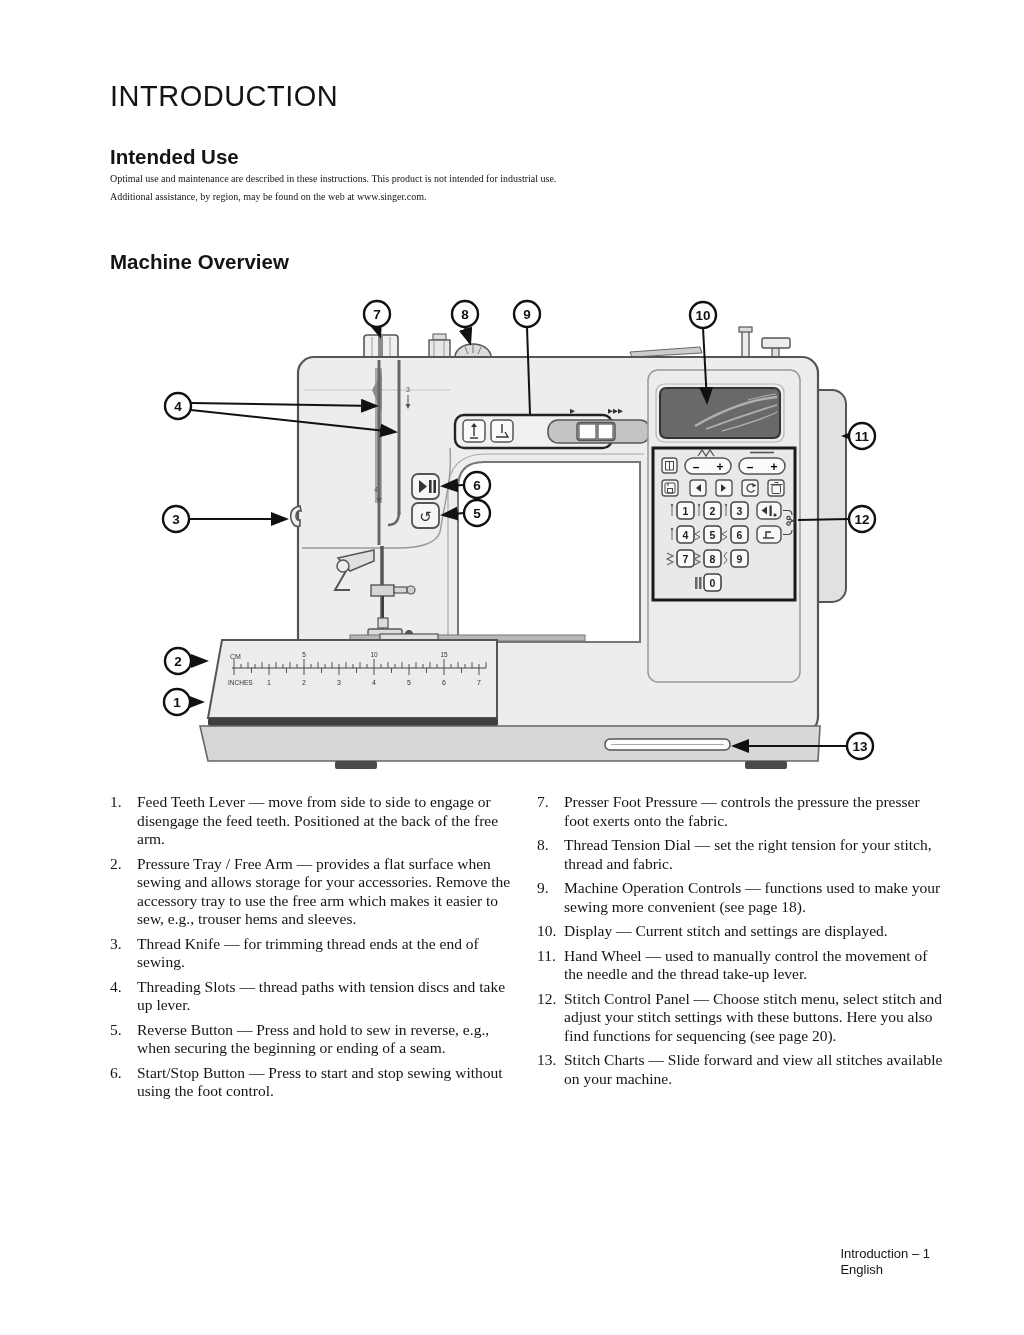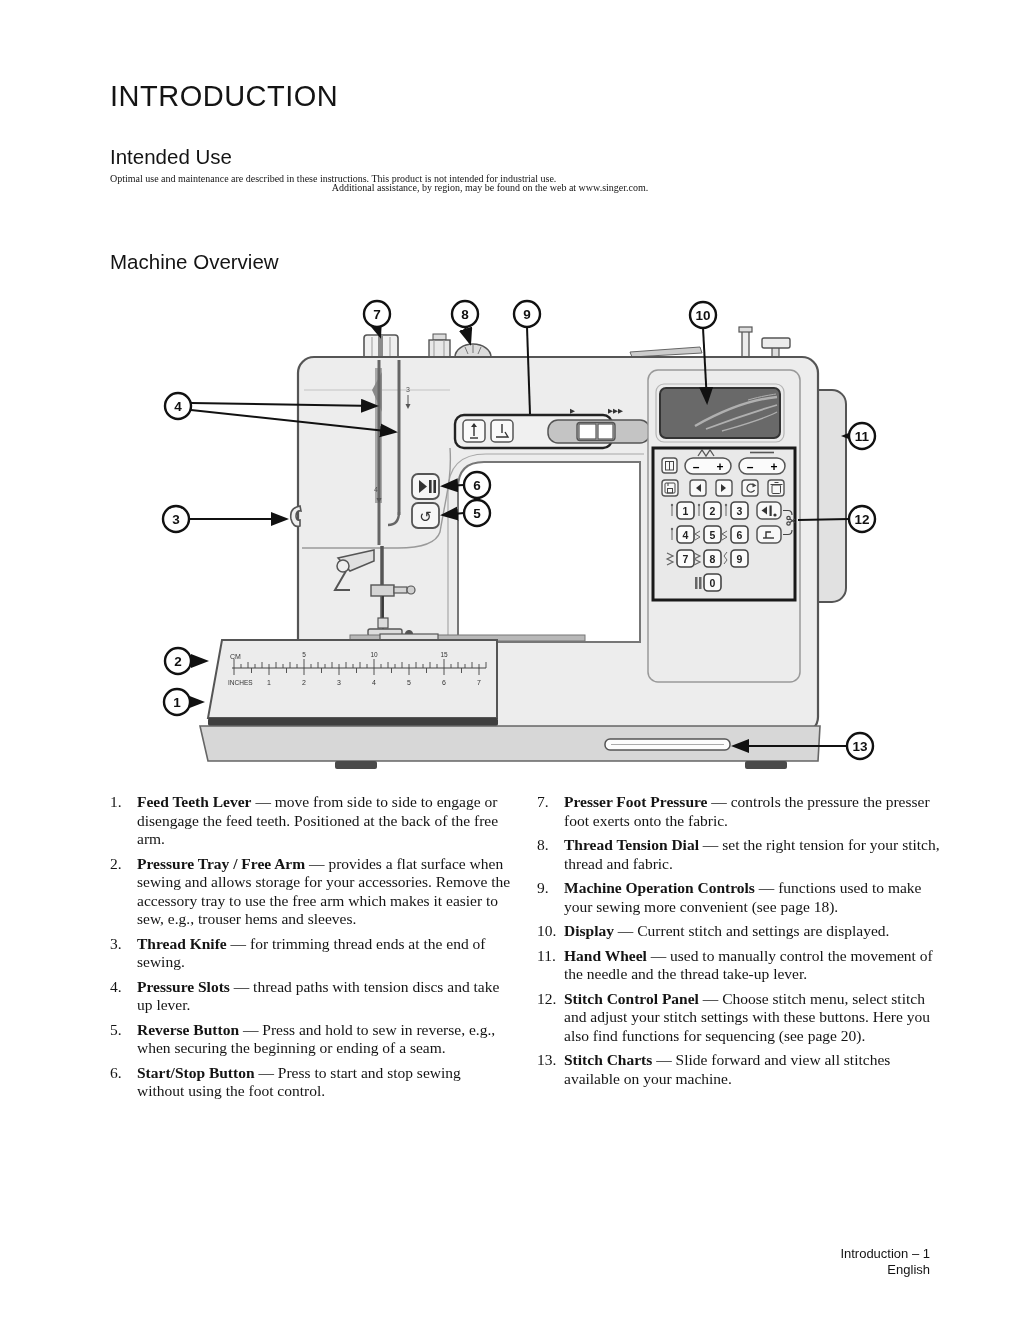--- a/index.html
+++ b/index.html
@@ -1,32 +1,32 @@
 <!DOCTYPE html>
 <html><head>
 <meta charset="utf-8">
 <style>
   html,body{margin:0;padding:0;background:#fff;}
   body{width:1024px;height:1335px;position:relative;font-family:"Liberation Serif",serif;color:#141414;overflow:hidden;}
   .abs{position:absolute;}
   .h1{left:110px;top:80px;font-family:"Liberation Sans",sans-serif;font-weight:normal;font-size:29px;letter-spacing:.5px;}
-  .h2{font-family:"Liberation Sans",sans-serif;font-weight:normal;font-size:20.5px;text-align:right;}
+  .h2{font-family:"Liberation Sans",sans-serif;font-weight:bold;font-size:20.5px;text-align:right;}
   #h-intended{left:110px;top:145px;}
   #h-overview{left:110px;top:250px;}
   .para{left:110px;font-size:10px;width:760px;}
   #para1{top:173px;}
-  #para2{top:182px;text-align:center;}
+  #para2{top:191px;}
   .col{top:793px;}
   #col-left{left:110px;width:402px;}
   #col-right{left:537px;width:406px;}
   ol.ovlist{list-style:none;margin:0;padding:0;}
   ol.ovlist li{position:relative;padding-left:27px;margin-bottom:6px;font-size:15.5px;line-height:18.5px;}
   ol.ovlist .num{position:absolute;left:0;top:0;}
-  ol.ovlist .term{font-weight:bold;}
-  #footer{right:94px;top:1246px;text-align:right;font-family:"Liberation Sans",sans-serif;font-size:13px;line-height:16px;}
+  ol.ovlist .term{font-weight:normal;}
+  #footer{right:94px;top:1246px;text-align:left;font-family:"Liberation Sans",sans-serif;font-size:13px;line-height:16px;}
   svg text{font-family:"Liberation Sans",sans-serif;}
   .callout-num{font-weight:bold;font-size:13.5px;}
 </style>
 </head>
 <body>
 
 <div class="abs h1">INTRODUCTION</div>
 <div class="abs h2" id="h-intended">Intended Use</div>
 <div class="abs para" id="para1">Optimal use and maintenance are described in these instructions. This product is not intended for industrial use.</div>
 <div class="abs para" id="para2">Additional assistance, by region, may be found on the web at www.singer.com.</div>
@@ -418,21 +418,21 @@
         <text x="710" y="460.8" text-anchor="middle" fill="#111" class="callout-num">13</text>
       </g>
     </g>
 </svg>
 
 <div class="abs col" id="col-left">
   <ol class="ovlist" id="list-left">
       <li><span class="num">1.</span><span class="term">Feed Teeth Lever</span><span> — move from side to side to engage or disengage the feed teeth. Positioned at the back of the free arm.</span></li>
       <li><span class="num">2.</span><span class="term">Pressure Tray / Free Arm</span><span> — provides a flat surface when sewing and allows storage for your accessories. Remove the accessory tray to use the free arm which makes it easier to sew, e.g., trouser hems and sleeves.</span></li>
       <li><span class="num">3.</span><span class="term">Thread Knife</span><span> — for trimming thread ends at the end of sewing.</span></li>
-      <li><span class="num">4.</span><span class="term">Pressure Slots</span><span> — thread paths with tension discs and take up lever.</span></li>
+      <li><span class="num">4.</span><span class="term">Threading Slots</span><span> — thread paths with tension discs and take up lever.</span></li>
       <li><span class="num">5.</span><span class="term">Reverse Button</span><span> — Press and hold to sew in reverse, e.g., when securing the beginning or ending of a seam.</span></li>
       <li><span class="num">6.</span><span class="term">Start/Stop Button</span><span> — Press to start and stop sewing without using the foot control.</span></li>
     </ol>
 </div>
 <div class="abs col" id="col-right">
   <ol class="ovlist" id="list-right">
       <li><span class="num">7.</span><span class="term">Presser Foot Pressure</span><span> — controls the pressure the presser foot exerts onto the fabric.</span></li>
       <li><span class="num">8.</span><span class="term">Thread Tension Dial</span><span> — set the right tension for your stitch, thread and fabric.</span></li>
       <li><span class="num">9.</span><span class="term">Machine Operation Controls</span><span> — functions used to make your sewing more convenient (see page 18).</span></li>
       <li><span class="num">10.</span><span class="term">Display</span><span> — Current stitch and settings are displayed.</span></li>

